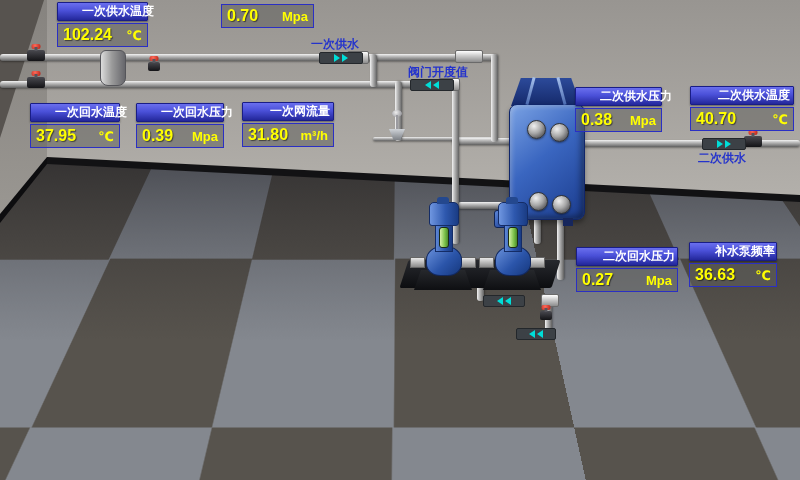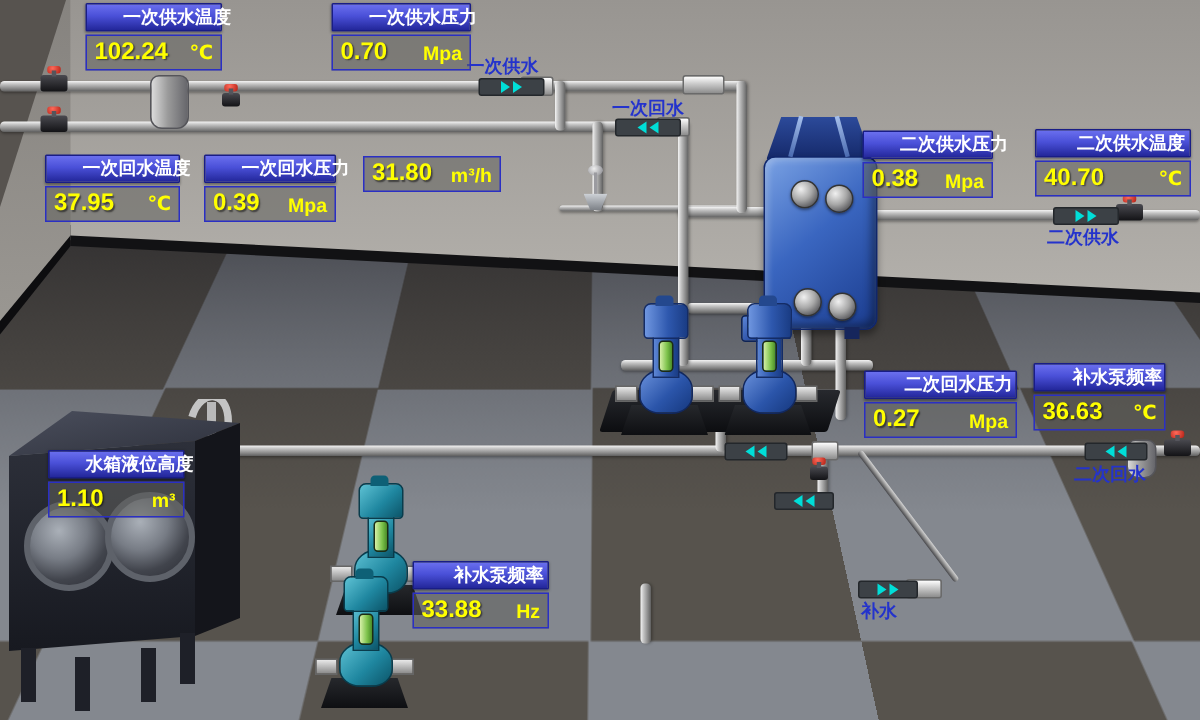--- a/index.html
+++ b/index.html
@@ -301,54 +301,54 @@
   <div class="flow left" style="left:516px;top:328px;width:34px">
       <i></i>
       <i></i>
     </div>
   <div class="flow right" style="left:572px;top:387px;width:34px">
       <i></i>
       <i></i>
     </div>
 
   <div class="plabel" style="left:311px;top:36px">一次供水</div>
-  <div class="plabel" style="left:408px;top:64px">一次回水</div>
+  <div class="plabel" style="left:408px;top:64px">阀门开度值</div>
   <div class="plabel" style="left:698px;top:150px">二次供水</div>
   <div class="plabel" style="left:716px;top:308px">二次回水</div>
   <div class="plabel" style="left:574px;top:399px">补水</div>
 
   <div class="readout" style="left:57px;top:2px;width:91px">
     <div class="hdr">一次供水温度</div>
     <div class="val">
       <span class="v">102.24</span>
       <span class="u">℃</span>
     </div>
   </div>
   <div class="readout" style="left:221px;top:2px;width:93px">
-    <div class="hdr">一次供水压力</div>
     <div class="val">
       <span class="v">0.70</span>
       <span class="u">Mpa</span>
     </div>
   </div>
   <div class="readout" style="left:30px;top:103px;width:90px">
     <div class="hdr">一次回水温度</div>
     <div class="val">
       <span class="v">37.95</span>
       <span class="u">℃</span>
     </div>
   </div>
   <div class="readout" style="left:136px;top:103px;width:88px">
     <div class="hdr">一次回水压力</div>
     <div class="val">
       <span class="v">0.39</span>
       <span class="u">Mpa</span>
     </div>
   </div>
   <div class="readout" style="left:242px;top:102px;width:92px">
+    <div class="hdr">一次网流量</div>
     <div class="val">
       <span class="v">31.80</span>
       <span class="u">m³/h</span>
     </div>
   </div>
   <div class="readout" style="left:356px;top:149px;width:90px">
   </div>
   <div class="readout" style="left:575px;top:87px;width:87px">
     <div class="hdr">二次供水压力</div>
     <div class="val">

